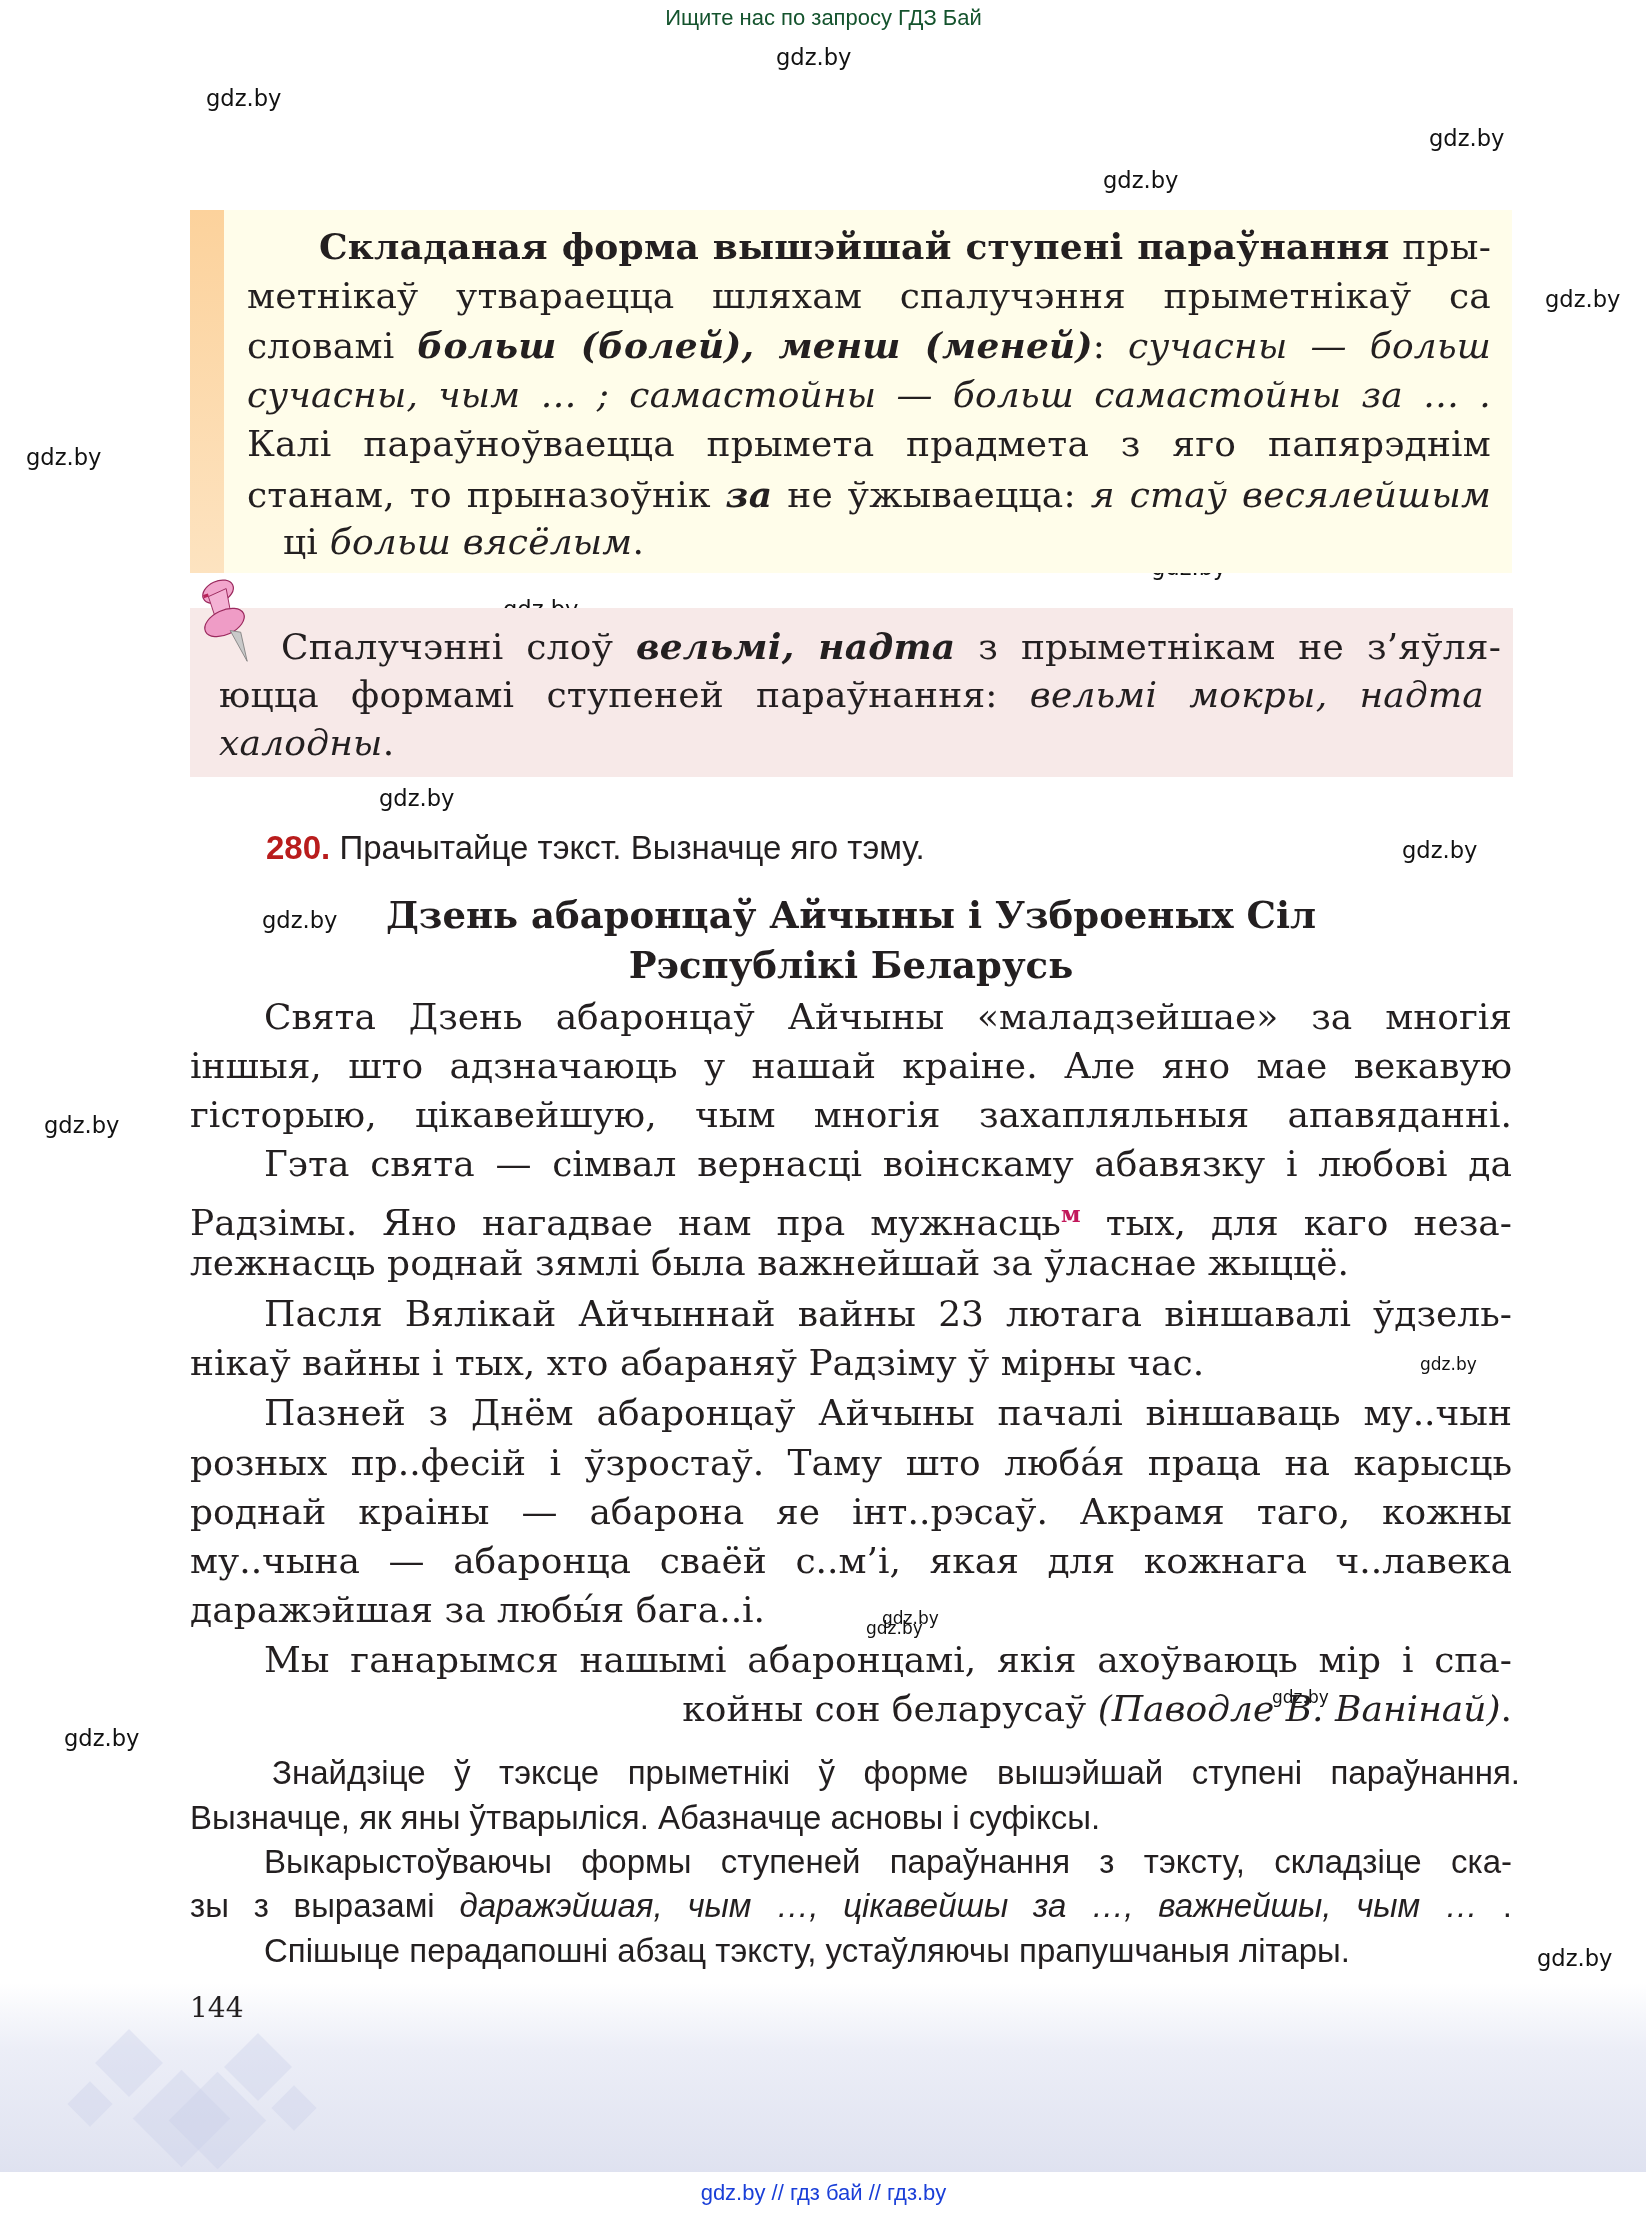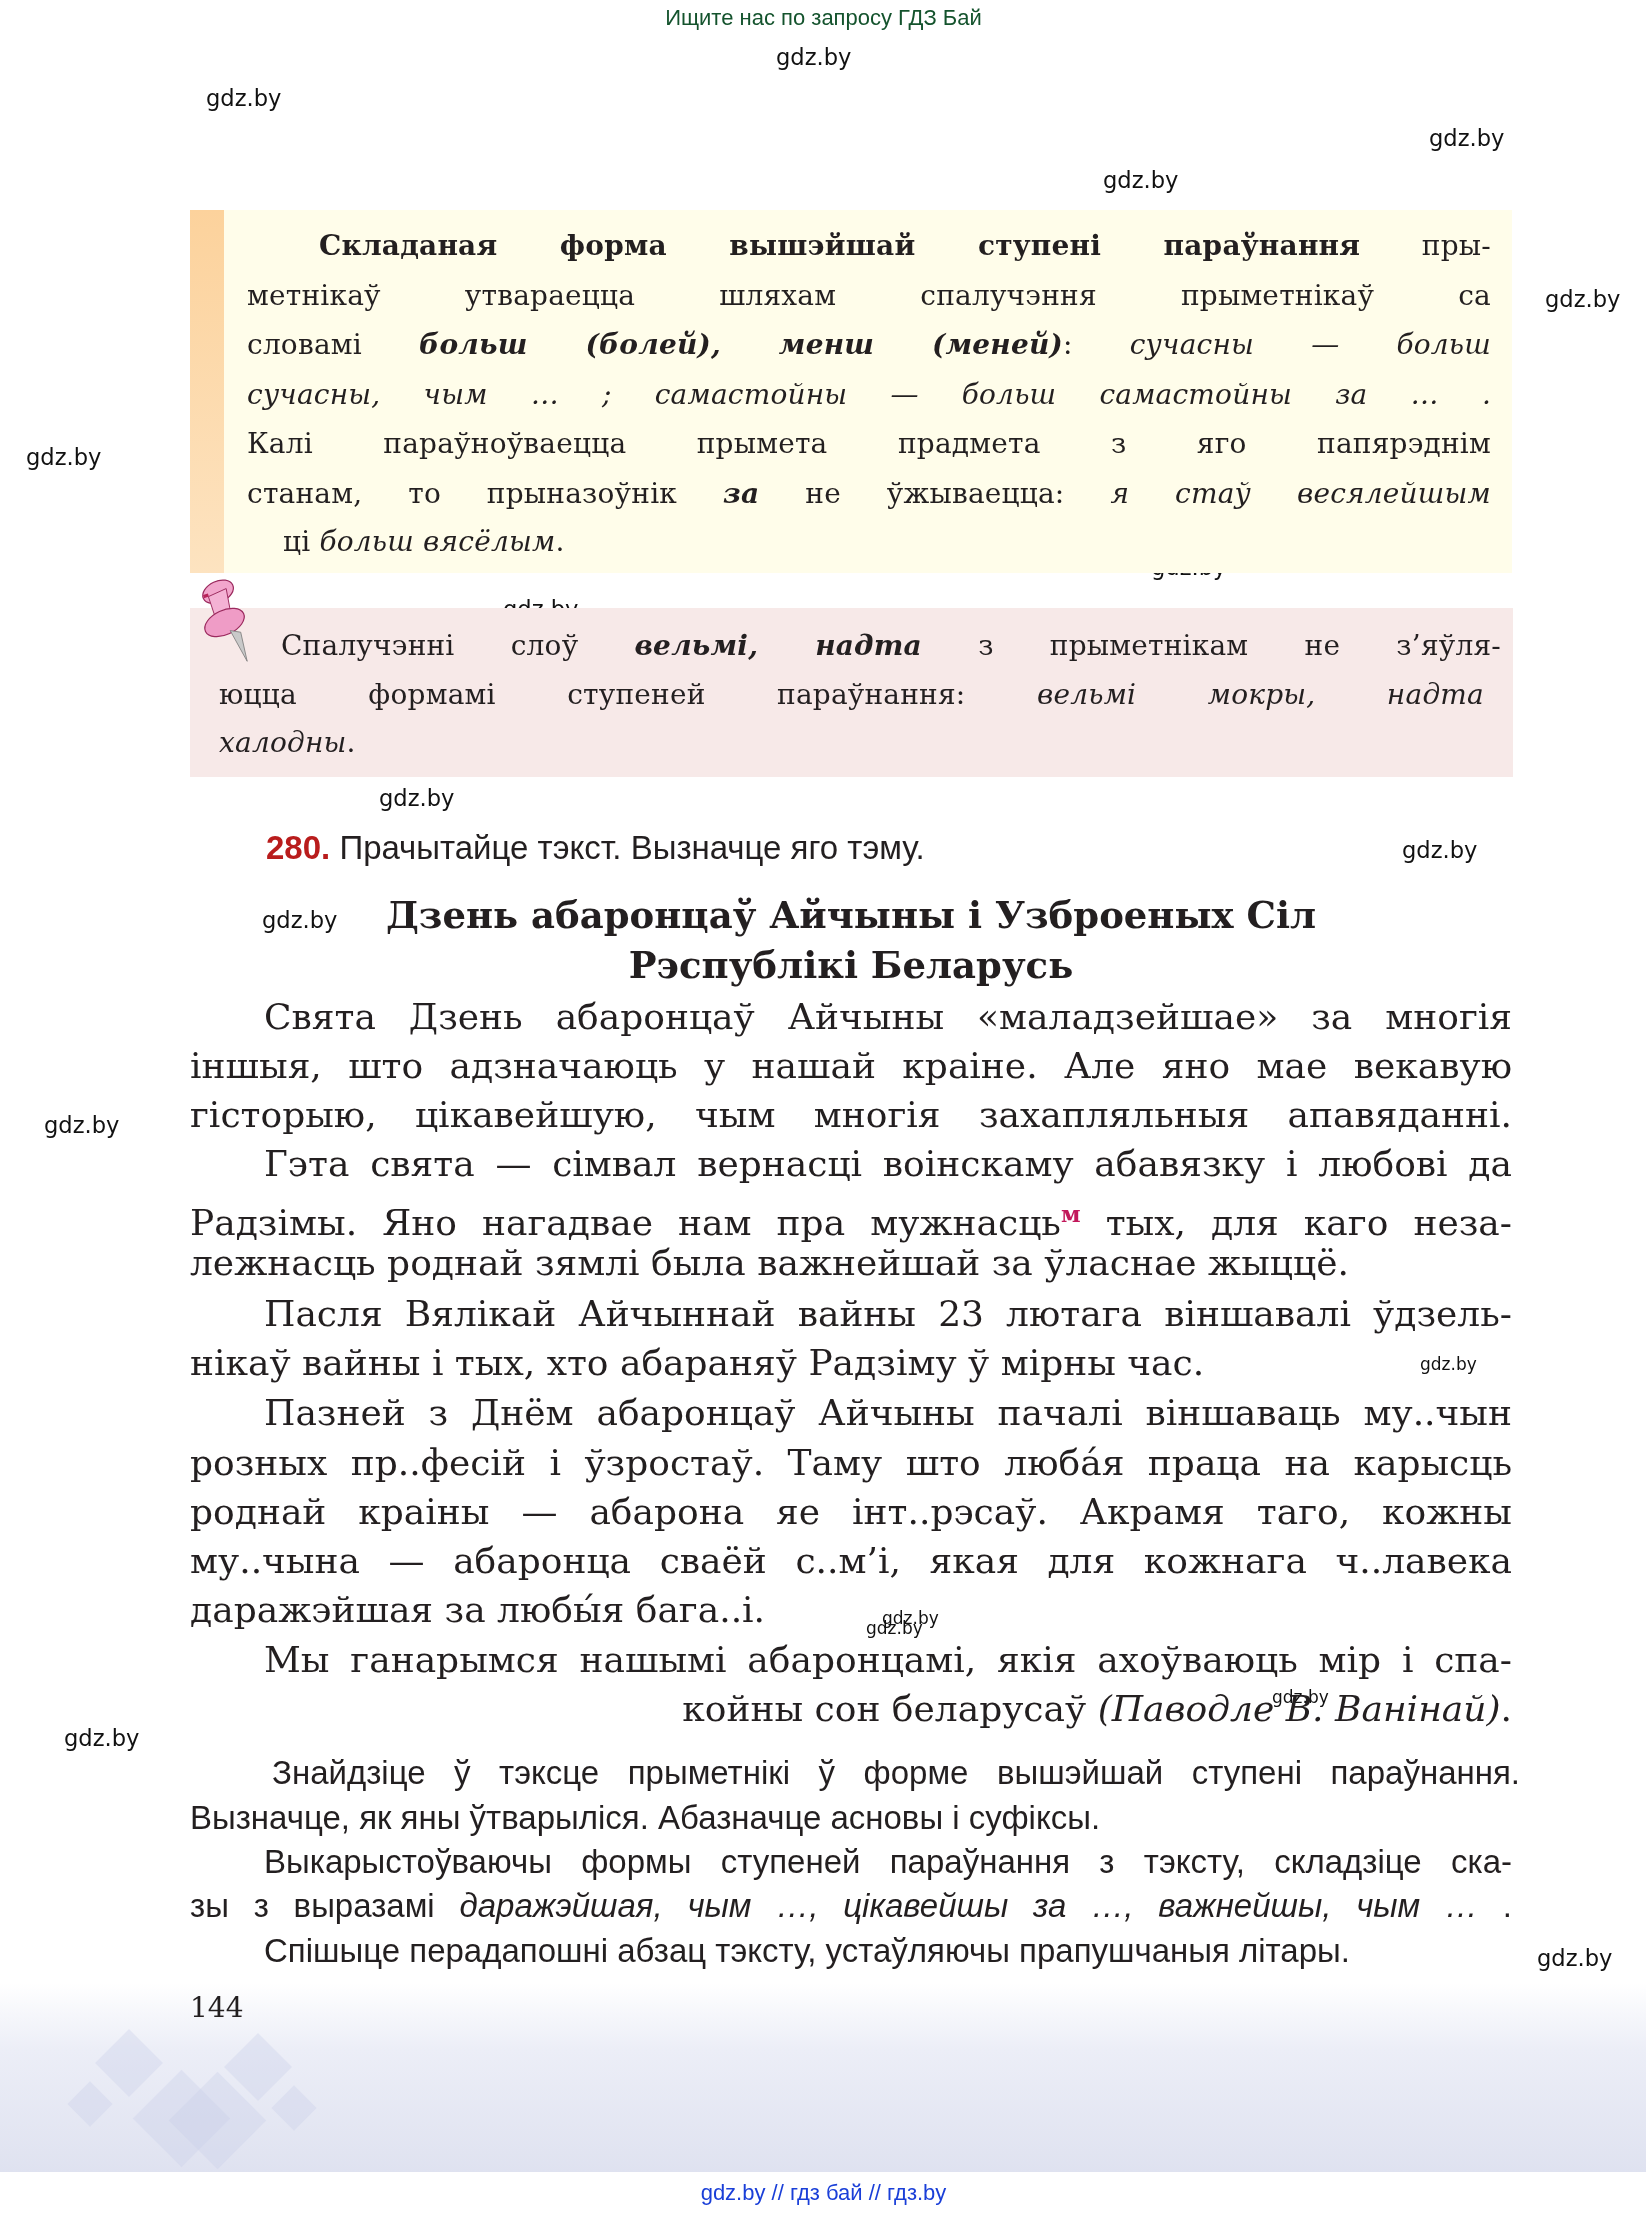--- a/index.html
+++ b/index.html
@@ -23,21 +23,21 @@
   
   .rule-box {
     left:190px; top:210px; width:1322px; height:363px;
     background:#fffdea;
   }
   .rule-strip {
     left:190px; top:210px; width:34px; height:363px;
     background:linear-gradient(#fcd29c, #fde3c0);
   }
   .line {
-    white-space:nowrap; font-size:28px; line-height:48px;
+    white-space:nowrap; font-size:36px; line-height:48px;
     letter-spacing:0.2px;
   }
   .j { text-align:justify; text-align-last:justify; }
 
   
   .note-box {
     left:190px; top:608px; width:1323px; height:169px;
     background:#f7e9e8;
   }
   .pin { left:184px; top:574px; width:73px; height:97px; }

